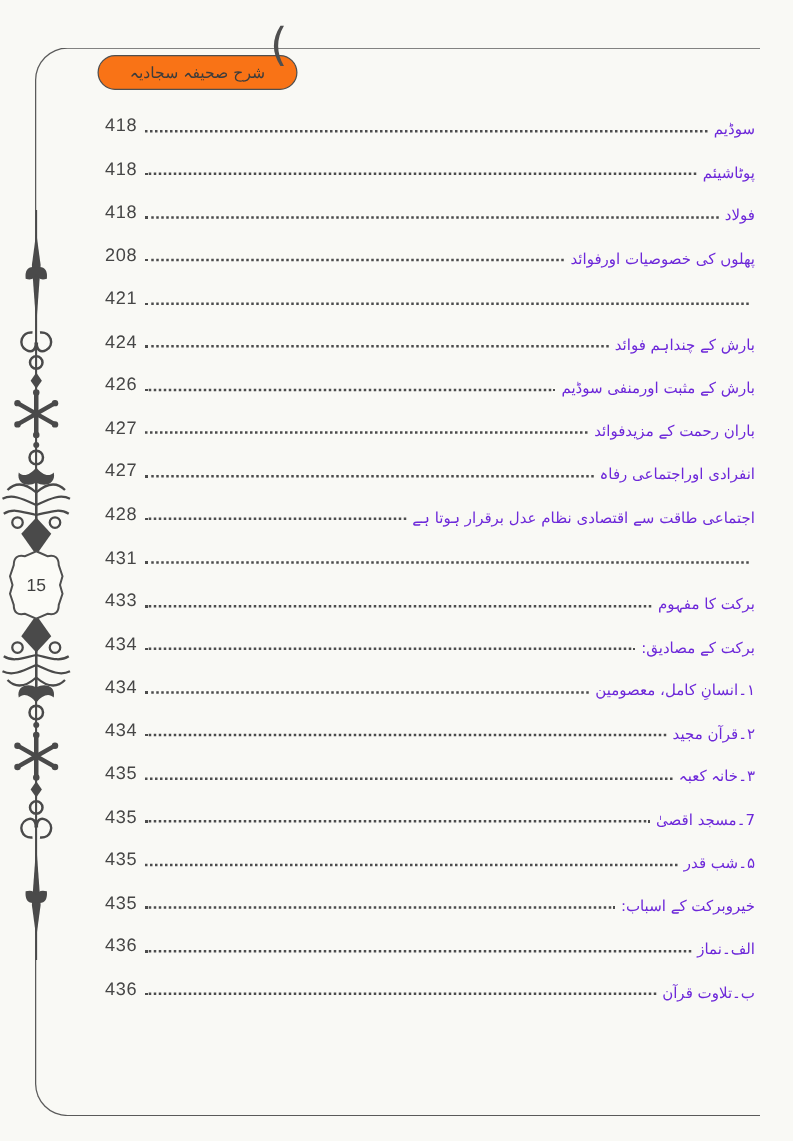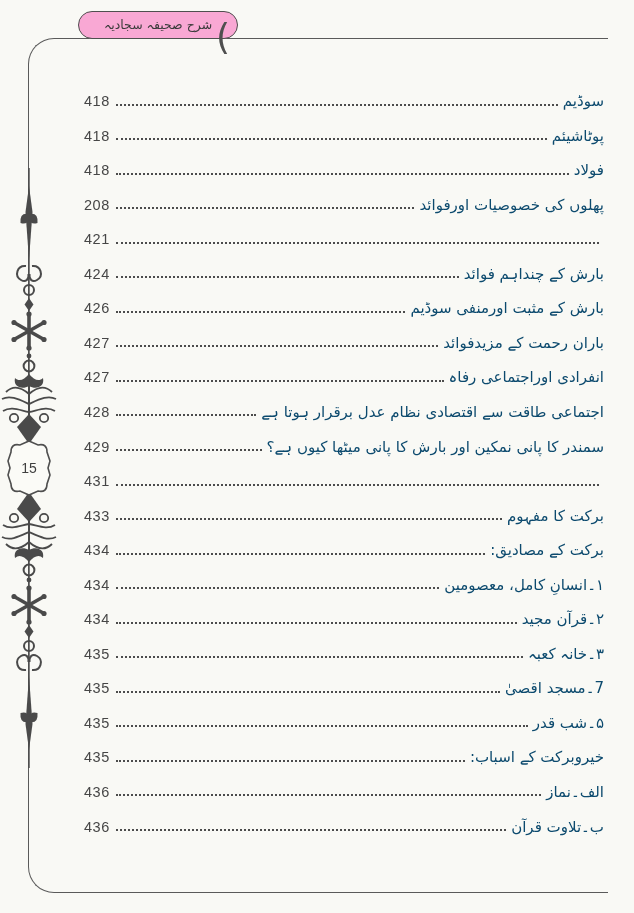--- a/index.html
+++ b/index.html
@@ -12,23 +12,23 @@
   .page-frame{
     position:absolute;left:28px;top:38px;width:579px;height:853px;
     border-left:1.4px solid #5a5a5a;
     border-top:1.4px solid #5a5a5a;
     border-bottom:1.4px solid #5a5a5a;
     border-top-left-radius:26px;border-bottom-left-radius:26px;
     background:transparent;
   }
   
   .header-pill{
-    position:absolute;left:78px;top:11px;width:158px;height:26px;
+    position:absolute;left:78px;top:44px;width:158px;height:26px;
     border:1.4px solid #4f4f4f;border-radius:14px;
-    background:#f9a8d4;z-index:3;
+    background:#f97316;z-index:3;
     display:flex;align-items:center;justify-content:center;
   }
   .header-pill span{
     font-family:"DejaVu Sans",sans-serif;font-size:12.5px;color:#3c3c3c;
     direction:rtl;white-space:nowrap;line-height:1;padding-top:1px;
   }
   .header-paren{
     position:absolute;left:216px;top:19px;z-index:4;
     font-family:"DejaVu Sans",sans-serif;font-size:36px;font-weight:400;
     color:#4f4f4f;line-height:1;user-select:none;
@@ -42,21 +42,21 @@
   }
   .toc-page{
     font-family:"Liberation Sans",sans-serif;font-size:14.5px;color:#464646;
     line-height:1;margin-bottom:2px;min-width:28px;letter-spacing:.5px;margin-top:40px;
   }
   .toc-dots{
     flex:1 1 auto;border-bottom:2px dotted #4c4c4c;
     margin:0 5px 5px 4px;min-width:8px;
   }
   .toc-title{
-    font-family:"DejaVu Sans",sans-serif;font-size:15px;color:#0c4a6e;
+    font-family:"DejaVu Sans",sans-serif;font-size:12px;color:#6d28d9;
     direction:rtl;unicode-bidi:plaintext;white-space:nowrap;
     line-height:1.3;margin-bottom:-1px;
   }
   
   .ornament{
     position:absolute;left:-1px;top:168px;width:60px;height:600px;z-index:2;
   }
   .orn-stroke{stroke:#4a4a4a;fill:none;}
   .orn-fill{fill:#4a4a4a;stroke:none;}
   .cartouche-num{
@@ -182,25 +182,20 @@
       <span class="toc-dots"></span>
       <span class="toc-title">انفرادی اوراجتماعی رفاہ</span>
     </div>
 
     <div class="toc-row">
       <span class="toc-page">428</span>
       <span class="toc-dots"></span>
       <span class="toc-title">اجتماعی طاقت سے اقتصادی نظام عدل برقرار ہوتا ہے</span>
     </div>
 
-    <div class="toc-row">
-      <span class="toc-page">429</span>
-      <span class="toc-dots"></span>
-      <span class="toc-title">سمندر کا پانی نمکین اور بارش کا پانی میٹھا کیوں ہے؟</span>
-    </div>
 
     <div class="toc-row">
       <span class="toc-page">431</span>
       <span class="toc-dots"></span>
     </div>
 
     <div class="toc-row">
       <span class="toc-page">433</span>
       <span class="toc-dots"></span>
       <span class="toc-title">برکت کا مفہوم</span>

